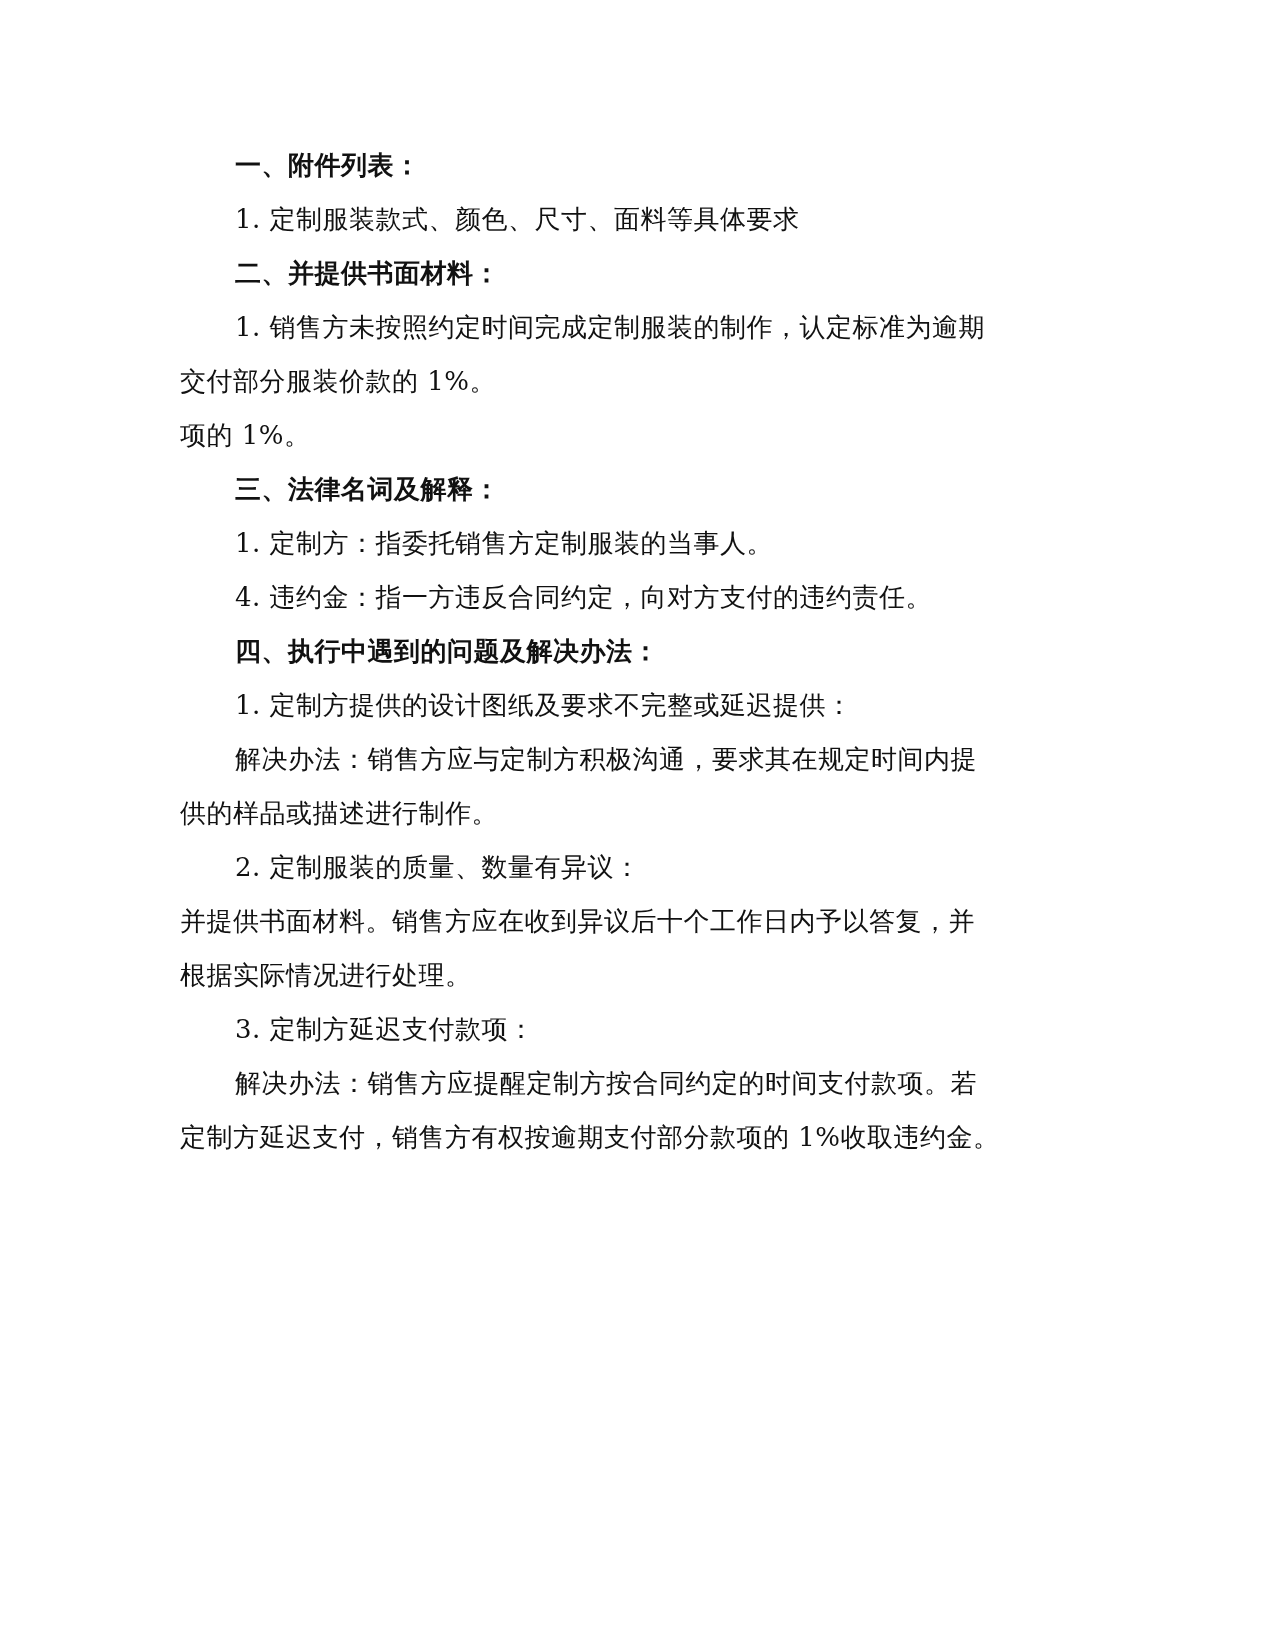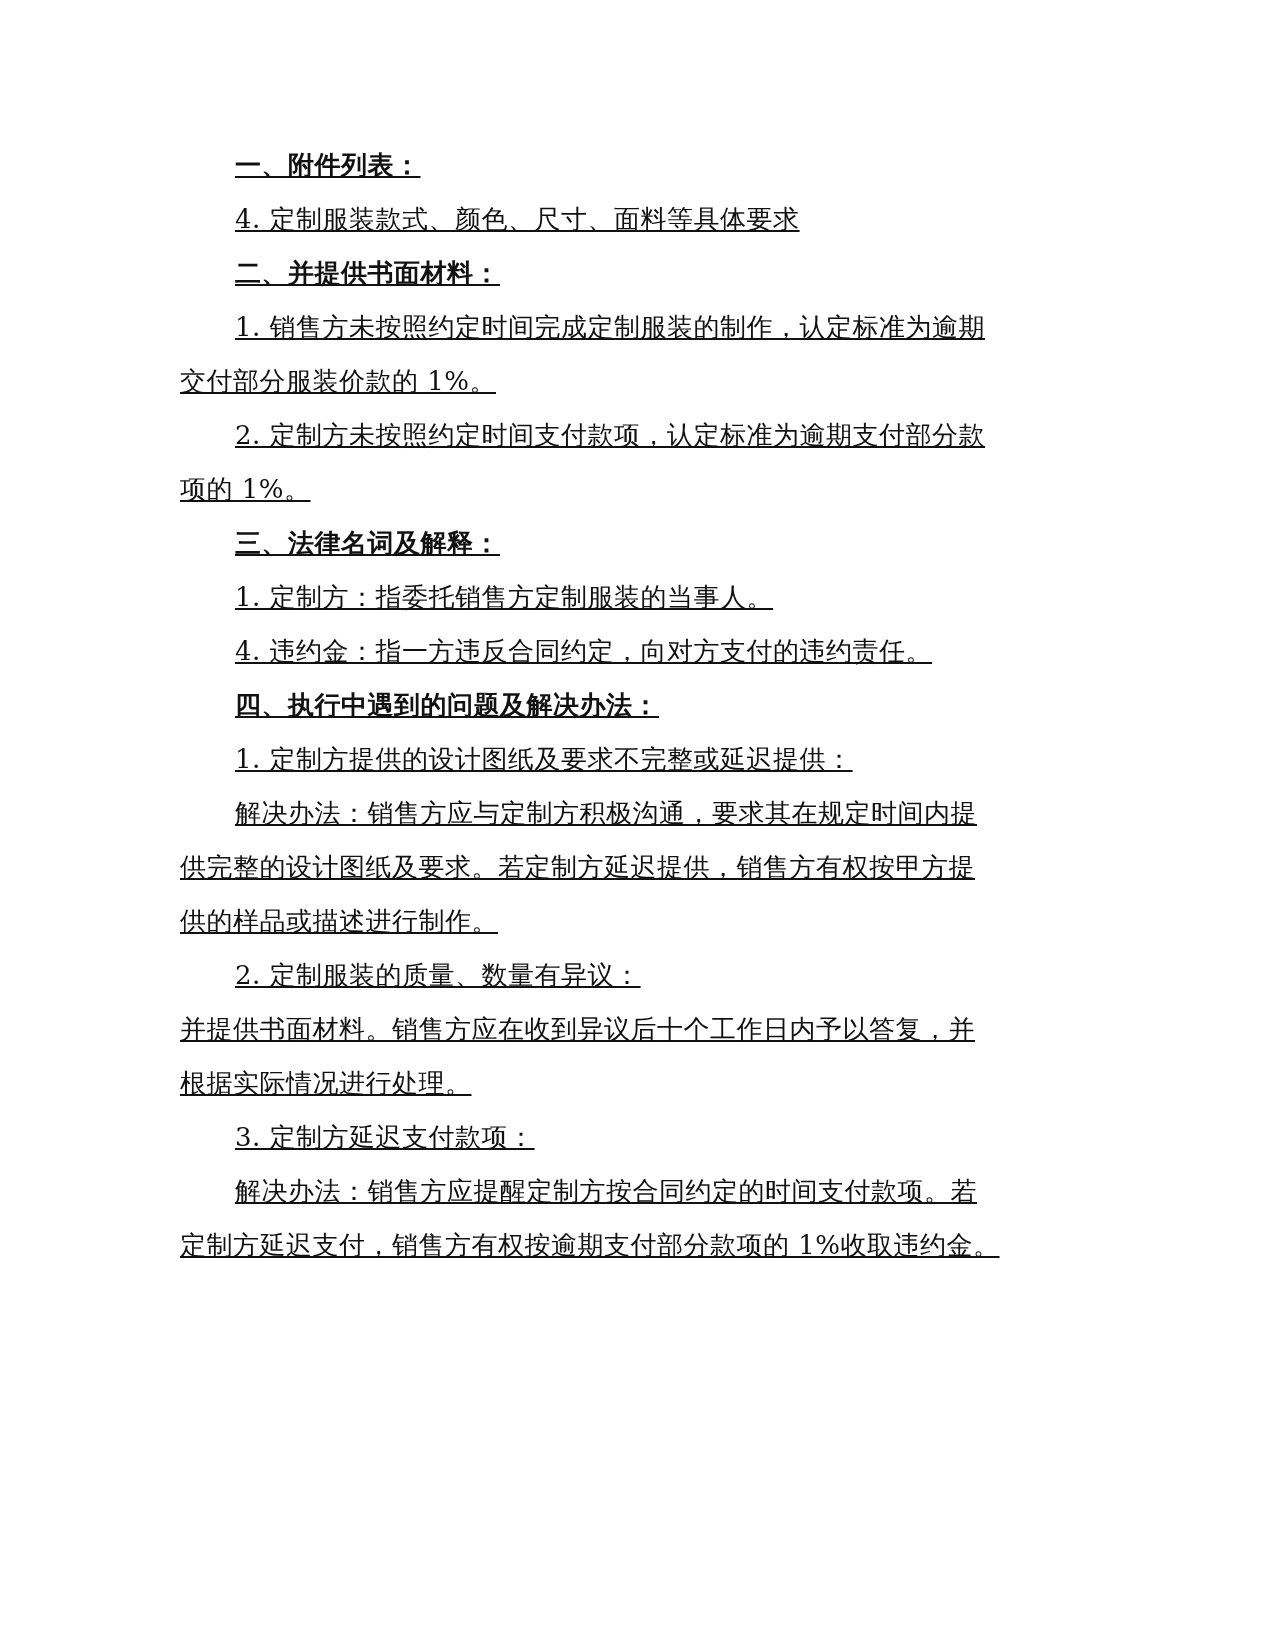--- a/index.html
+++ b/index.html
@@ -7,45 +7,43 @@
   .page {
     position: absolute;
     left: 180px;
     top: 138px;
     width: 850px;
     font-family: "DejaVu Serif", "Liberation Serif", serif;
     font-size: 26px;
     color: #111111;
     line-height: 54px;
   }
-  .line { height: 54px; white-space: nowrap; letter-spacing: 0.5px; text-decoration: underline; }
+  .line { height: 54px; white-space: nowrap; letter-spacing: 0.5px; }
   .indent { padding-left: 55px; }
   .heading { font-family: "DejaVu Sans", "Liberation Sans", sans-serif; font-weight: bold; }
 </style>
 </head>
 <body>
 
 <div class="page">
   <div class="line indent heading">一、附件列表：</div>
-  <div class="line indent">4.  定制服装款式、颜色、尺寸、面料等具体要求</div>
+  <div class="line indent">1.  定制服装款式、颜色、尺寸、面料等具体要求</div>
 
   <div class="line indent heading">二、并提供书面材料：</div>
   <div class="line indent">1.  销售方未按照约定时间完成定制服装的制作，认定标准为逾期</div>
   <div class="line">交付部分服装价款的 1%。</div>
-  <div class="line indent">2.  定制方未按照约定时间支付款项，认定标准为逾期支付部分款</div>
   <div class="line">项的 1%。</div>
 
   <div class="line indent heading">三、法律名词及解释：</div>
   <div class="line indent">1.  定制方：指委托销售方定制服装的当事人。</div>
   <div class="line indent">4.  违约金：指一方违反合同约定，向对方支付的违约责任。</div>
 
   <div class="line indent heading">四、执行中遇到的问题及解决办法：</div>
   <div class="line indent">1.  定制方提供的设计图纸及要求不完整或延迟提供：</div>
   <div class="line indent">解决办法：销售方应与定制方积极沟通，要求其在规定时间内提</div>
-  <div class="line">供完整的设计图纸及要求。若定制方延迟提供，销售方有权按甲方提</div>
   <div class="line">供的样品或描述进行制作。</div>
   <div class="line indent">2.  定制服装的质量、数量有异议：</div>
   <div class="line">并提供书面材料。销售方应在收到异议后十个工作日内予以答复，并</div>
   <div class="line">根据实际情况进行处理。</div>
   <div class="line indent">3.  定制方延迟支付款项：</div>
   <div class="line indent">解决办法：销售方应提醒定制方按合同约定的时间支付款项。若</div>
   <div class="line">定制方延迟支付，销售方有权按逾期支付部分款项的 1%收取违约金。</div>
 </div>
 
 </body></html>

